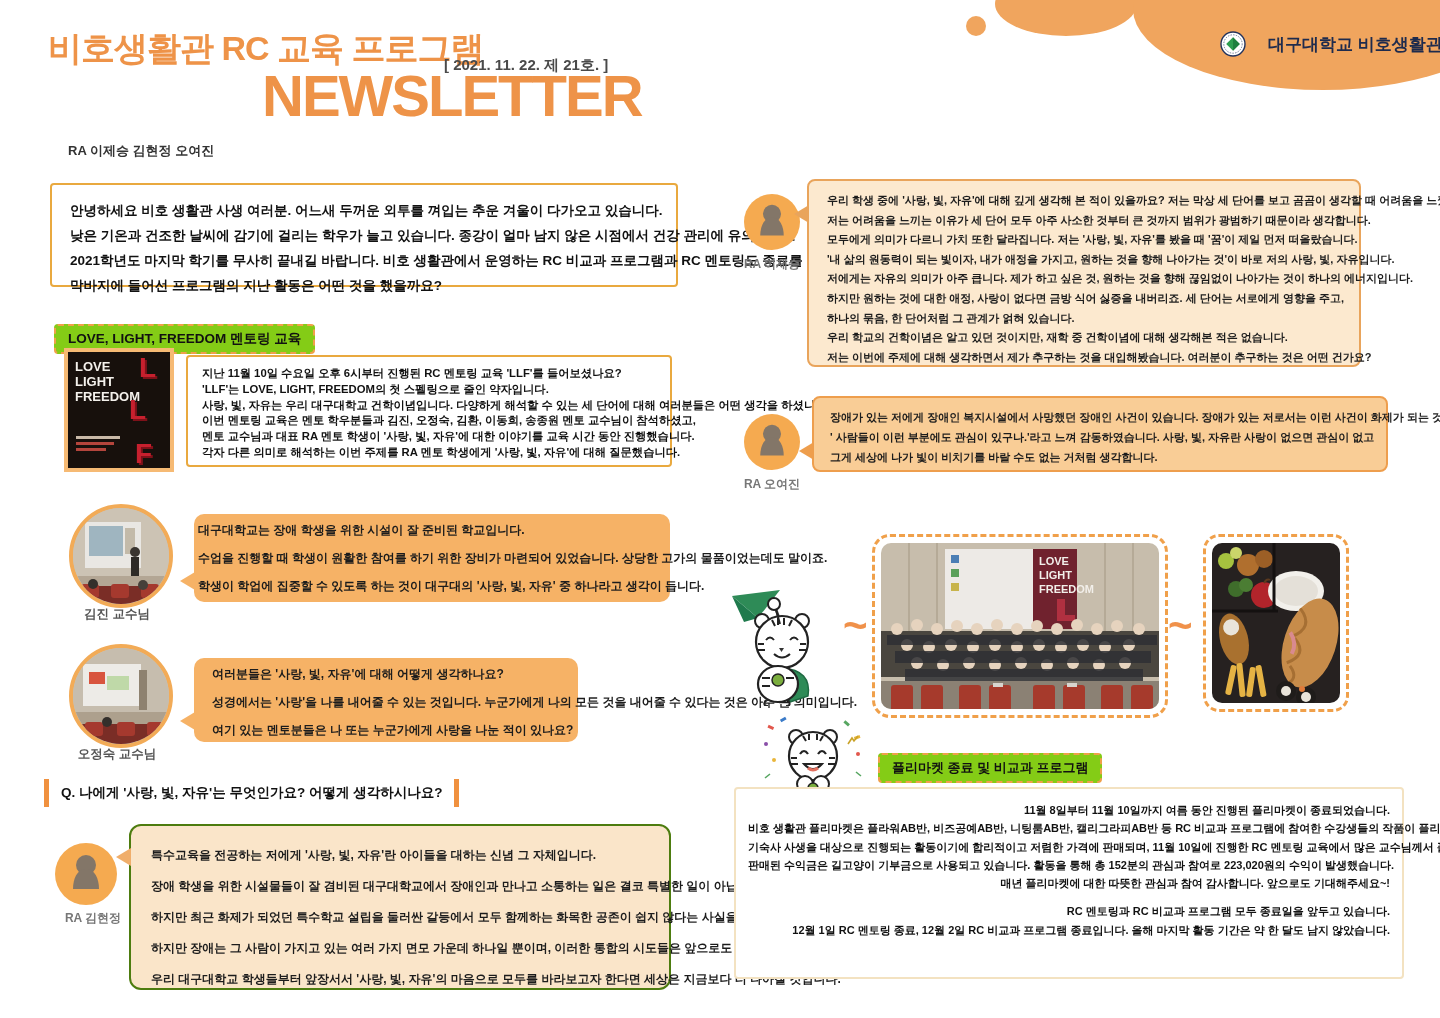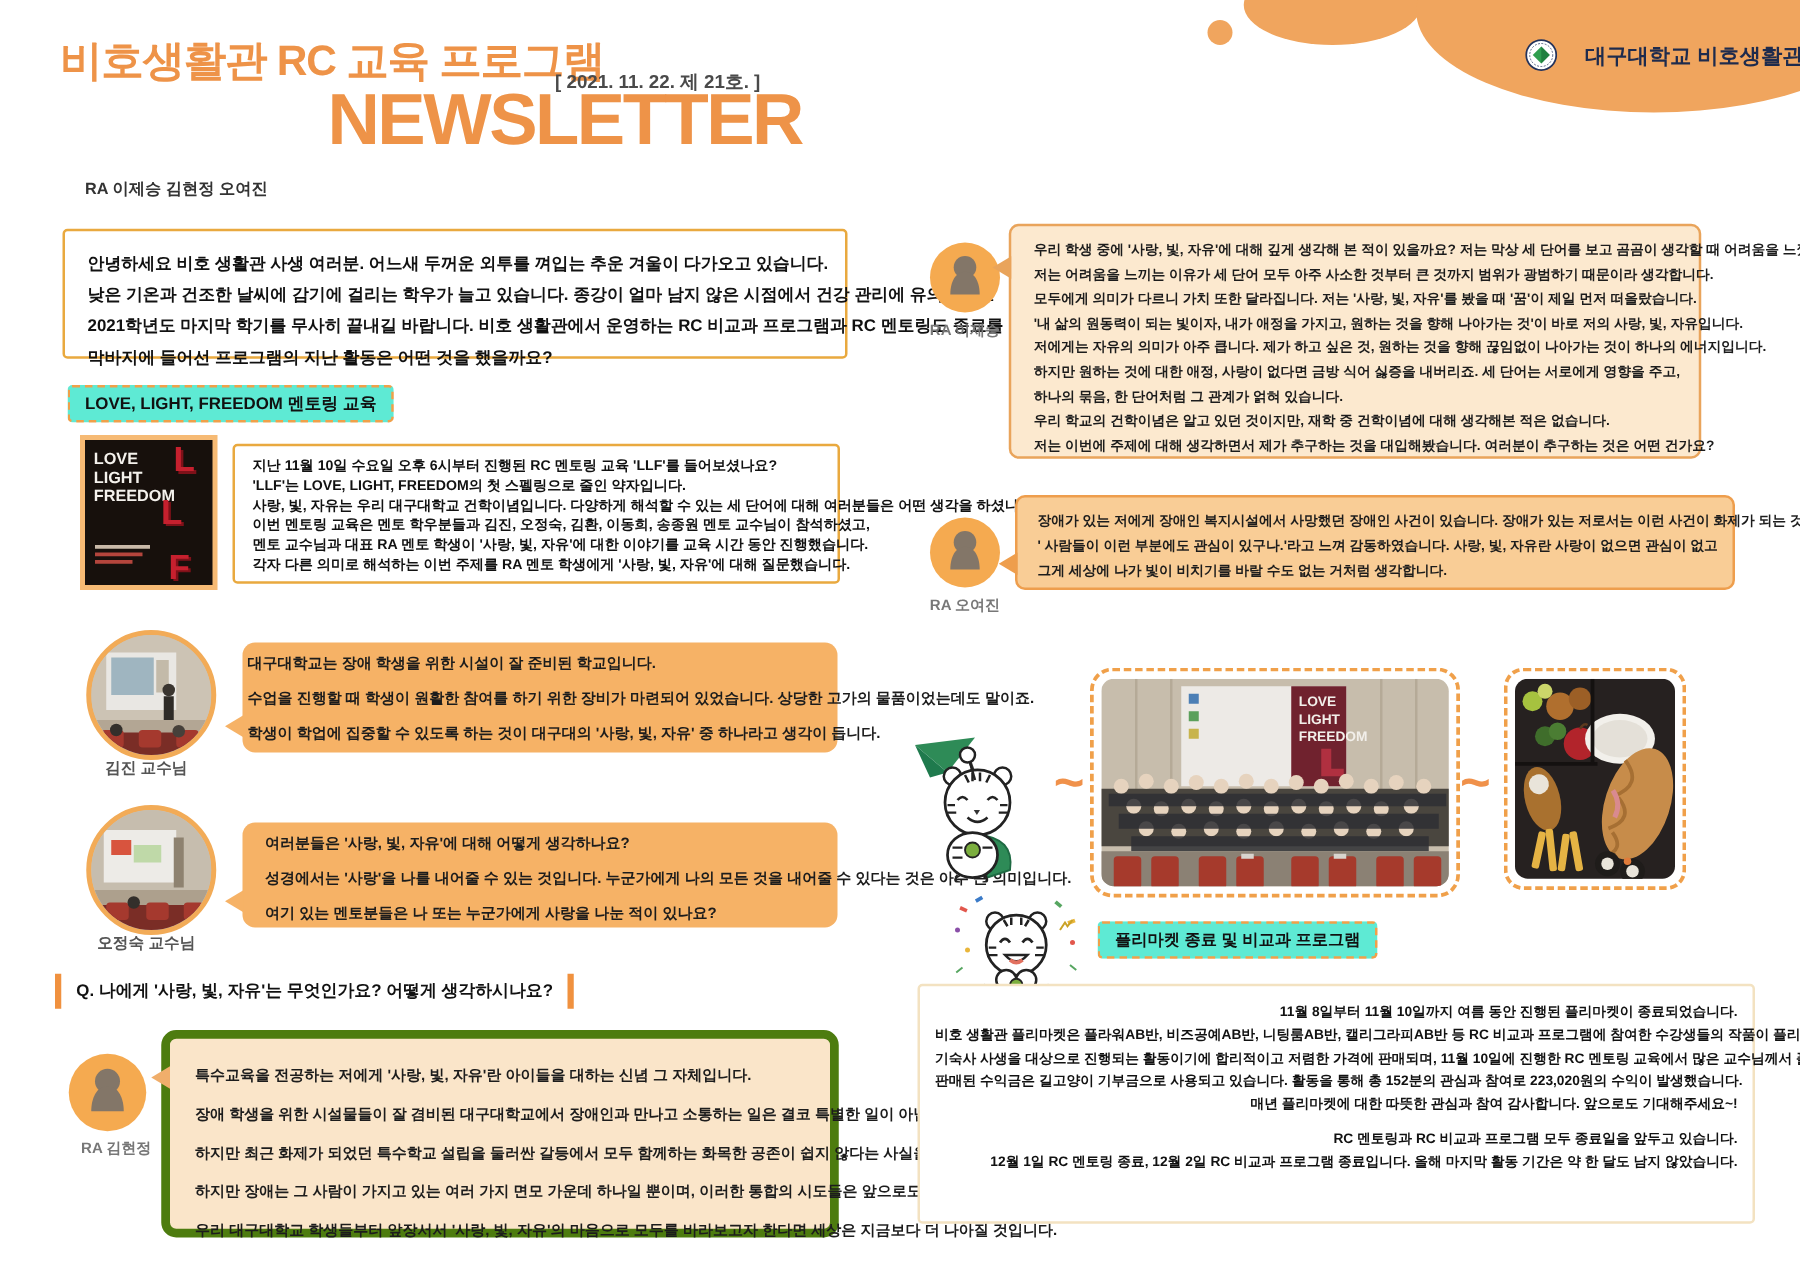--- a/index.html
+++ b/index.html
@@ -16,21 +16,21 @@
   .blob{background:#F0A55E;border-radius:50%;}
   .blob-sm{left:966px;top:16px;width:20px;height:20px;}
   .blob-md{left:995px;top:-28px;width:142px;height:64px;}
   .blob-lg{left:1133px;top:-72px;width:380px;height:162px;}
   .logo-wrap{left:1220px;top:31px;display:flex;align-items:center;gap:22px;}
   .logo-text{font-size:17px;font-weight:800;color:#1E2B4D;white-space:nowrap;}
   
   .intro-box{left:50px;top:183px;width:628px;height:104px;border:2px solid #E9A93F;border-radius:4px;background:#fff;padding:13px 18px;box-sizing:border-box;}
   .intro-box .ln{line-height:25px;font-size:13.5px;font-weight:700;color:#111;}
   
-  .dashed-head{border:2px dashed #F0A04A;border-radius:4px;background:#5eead4;padding:4px 12px;font-size:13.5px;font-weight:800;color:#111;white-space:nowrap;}
+  .dashed-head{border:2px dashed #F0A04A;border-radius:4px;background:#84cc16;padding:4px 12px;font-size:13.5px;font-weight:800;color:#111;white-space:nowrap;margin-top:16px;}
   .sec1-head{left:54px;top:308px;}
   .sec2-head{left:878px;top:737px;font-size:13px;}
   
   .poster{left:64px;top:348px;width:110px;height:124px;background:#F6BA74;padding:4px;box-sizing:border-box;}
   .poster-inner{position:relative;width:100%;height:100%;background:#17100C;overflow:hidden;}
   .poster-line{font-size:13px;font-weight:800;color:#F4F1EC;line-height:15px;padding-left:7px;}
   .poster-line:first-child{padding-top:7px;}
   .poster-letter{position:absolute;font-size:28px;font-weight:800;color:#C6202E;text-shadow:2px 2px 0 #7E1119;line-height:1;}
   .pl1{right:14px;top:2px;}
   .pl2{right:24px;top:44px;}
@@ -41,28 +41,28 @@
   .llf-box .ln{line-height:15.8px;font-size:11.3px;font-weight:700;color:#111;}
   
   .photo-circle{width:96px;height:96px;border-radius:50%;border:4px solid #F2AB57;overflow:hidden;background:#CCC3B4;}
   .photo-label{width:104px;text-align:center;font-size:12.5px;font-weight:600;color:#555;}
   .bubble{border-radius:10px;box-sizing:border-box;}
   .bubble-solid{background:#F6B266;}
   .bubble-solid .ln{font-size:12px;font-weight:700;color:#1c1c1c;line-height:28px;}
   .tail{position:absolute;width:0;height:0;border-top:9px solid transparent;border-bottom:9px solid transparent;}
   .tail-solid{border-right:15px solid #F6B266;left:-14px;}
   .kimjin-bubble{left:194px;top:514px;width:476px;height:88px;padding:2px 4px;}
-  .ohjs-bubble{left:194px;top:658px;width:476px;height:84px;padding:2px 18px;}
+  .ohjs-bubble{left:194px;top:658px;width:384px;height:84px;padding:2px 18px;}
   
   .q-head{left:44px;top:779px;border-left:5px solid #F0913F;border-right:5px solid #F0913F;background:#fff;padding:5px 12px;font-size:13.5px;font-weight:800;color:#111;white-space:nowrap;}
   
   .ra-avatar{border-radius:50%;background:#F5AA50;display:flex;align-items:center;justify-content:center;}
   .ra-label{text-align:center;font-size:12px;font-weight:600;color:#777;white-space:nowrap;}
   
-  .khj-bubble{left:129px;top:824px;width:542px;height:166px;background:#FAE5C9;border:7px solid #4d7c0f;border-radius:12px;padding:14px 20px;box-sizing:border-box;}
+  .khj-bubble{left:129px;top:824px;width:542px;height:166px;background:#FAE5C9;border:2px solid #4d7c0f;border-radius:12px;padding:14px 20px;box-sizing:border-box;}
   .khj-bubble .ln{line-height:31px;font-size:12px;font-weight:700;color:#1c1c1c;}
   .tail-khj{border-right:15px solid #F0AE6B;left:-15px;top:22px;}
   .ljs-bubble{left:807px;top:179px;width:554px;height:188px;background:#FCE9CF;border:2px solid #E9A45B;border-radius:8px;padding:10px 18px;box-sizing:border-box;}
   .ljs-bubble .ln{line-height:19.6px;font-size:11px;font-weight:700;color:#1c1c1c;}
   .tail-ljs{border-right:15px solid #E9A45B;left:-15px;top:24px;}
   .oyj-bubble{left:812px;top:396px;width:576px;height:76px;background:#F9CD96;border:2px solid #EE9E4D;border-radius:8px;padding:9px 16px;box-sizing:border-box;}
   .oyj-bubble .ln{line-height:20px;font-size:11px;font-weight:700;color:#1c1c1c;}
   .tail-oyj{border-right:15px solid #EE9E4D;left:-15px;bottom:10px;}
   
   .tilde{font-size:42px;font-weight:800;color:#F0914A;}

